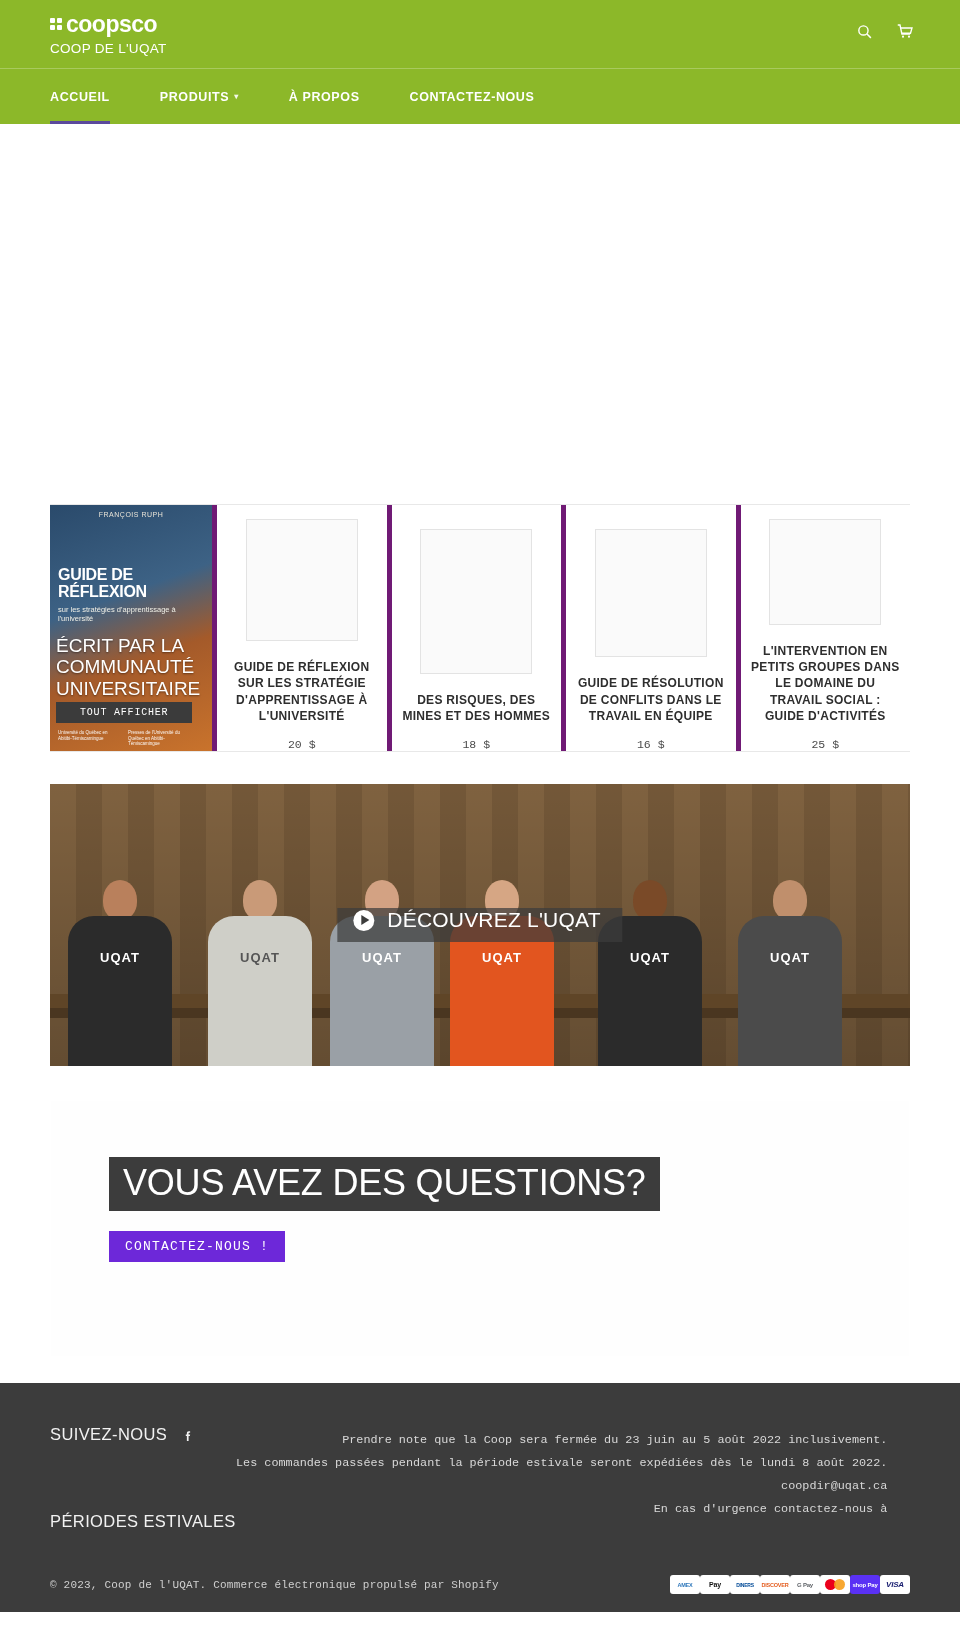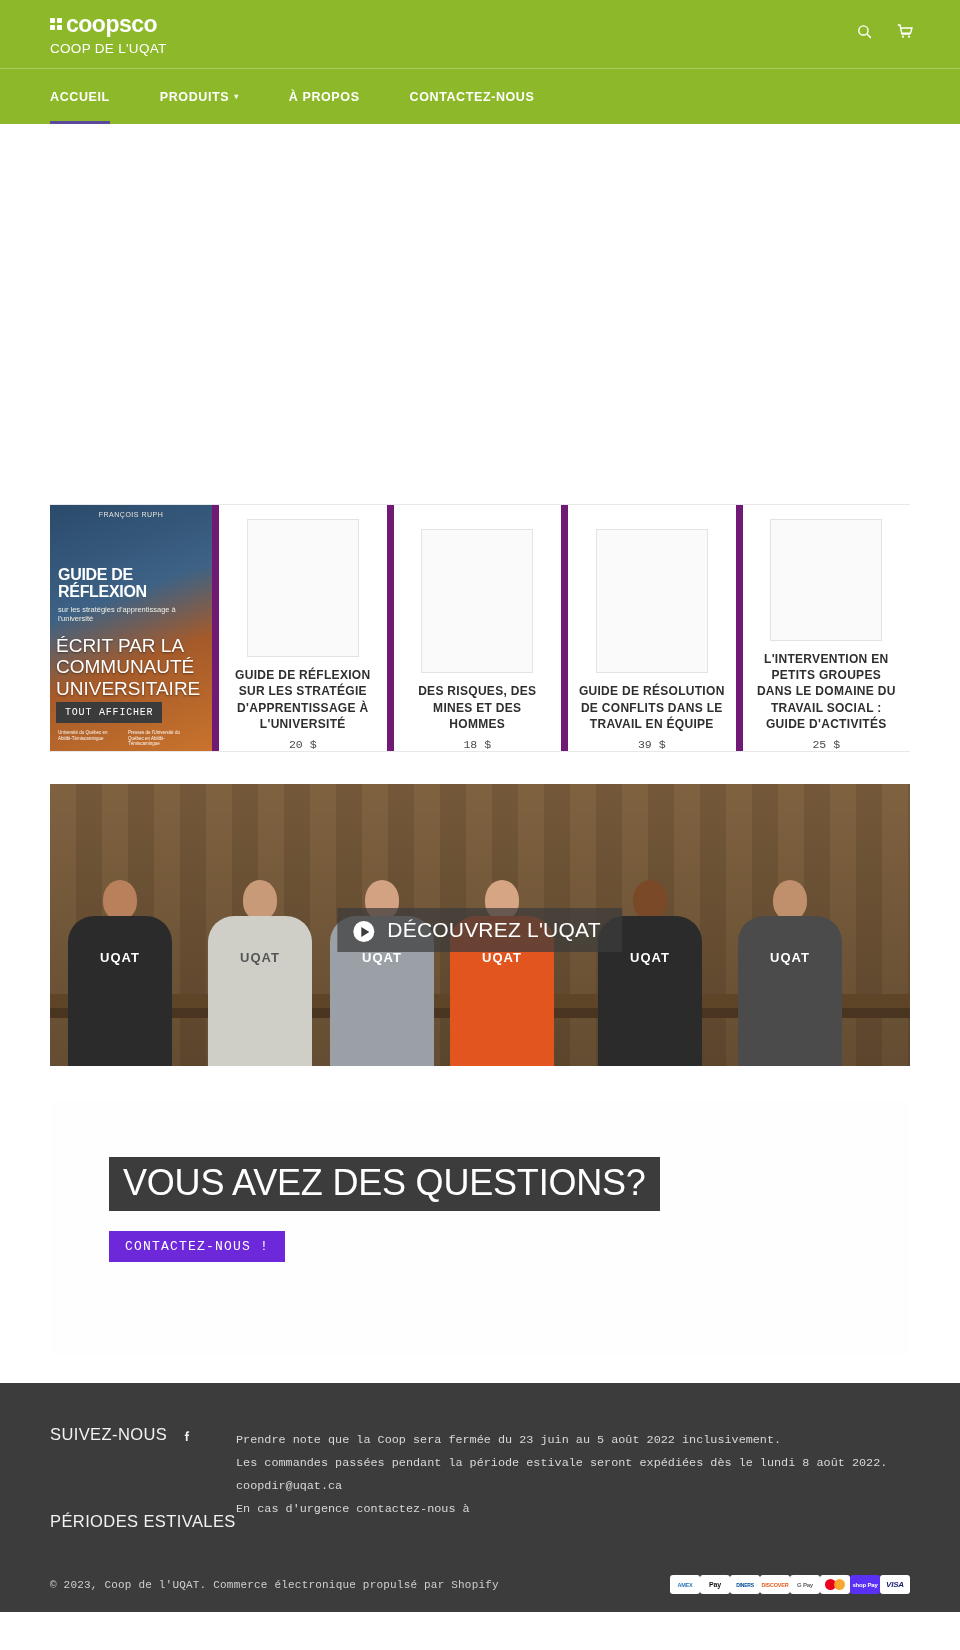--- a/index.html
+++ b/index.html
@@ -140,43 +140,44 @@
     width: 210px;
   }
   .promo-btn {
     position: absolute;
     left: 6px;
     bottom: 28px;
     background: #3b3b3b;
     color: #fff;
     font-size: 10px;
     letter-spacing: .8px;
-    padding: 5px 9px;
+    padding: 5px 24px;
     font-family: "Liberation Mono", monospace;
   }
   .promo-logos {
     position: absolute;
     bottom: 4px; left: 8px;
     display: flex;
     gap: 8px;
     color: #fff;
     font-size: 4.5px;
     line-height: 1.25;
     opacity: .95;
   }
   .promo-logos div { max-width: 62px; }
 
   .pcell {
     flex: 1 1 0;
-    border-left: 7px solid #701a75;
+    border-left: 5px solid #701a75;
     padding: 18px 10px 0;
     display: flex;
     flex-direction: column;
     align-items: center;
     text-align: center;
+    gap: 8px;
   }
   .pcell .ph {
     width: 112px;
     height: 148px;
     border: 1px solid #e3e3e3;
     background: #fafafa;
   }
   .pcell .ptitle {
     margin-top: 10px;
     font-size: 12px;
@@ -246,23 +247,23 @@
     letter-spacing: 1px;
   }
   .play-bar {
     position: absolute;
     left: 50%;
     top: 124px;
     transform: translateX(-50%);
     background: rgba(60,60,60,.72);
     color: #fff;
     display: flex;
-    align-items: flex-end;
+    align-items: center;
     gap: 13px;
-    padding: 10px 22px 10px 16px;
+    padding: 0 22px 10px 16px;
   }
   .play-bar .circle {
     width: 21px; height: 21px;
     border-radius: 50%;
     background: #fff;
     position: relative;
   }
   .play-bar .circle::after {
     content: "";
     position: absolute;
@@ -303,21 +304,21 @@
   }
   .q-spacer { height: 28px; }
 
   
   .footer {
     background: #3c3c3c;
     color: #e9e9e9;
     padding: 42px 50px 0;
     margin-top: 26px;
   }
-  .f-row { display: flex; align-items: flex-start; }
+  .f-row { display: flex; align-items: flex-start; text-align: right; }
   .f-left { width: 186px; flex: 0 0 186px; }
   .f-head {
     font-size: 16.5px;
     letter-spacing: .4px;
     color: #f2f2f2;
     display: flex;
     align-items: center;
     gap: 14px;
   }
   .fb {
@@ -450,21 +451,21 @@
 
   <div class="pcell var1">
     <div class="ph"></div>
     <div class="ptitle">DES RISQUES, DES MINES ET DES HOMMES</div>
     <div class="pprice">18 $</div>
   </div>
 
   <div class="pcell var1">
     <div class="ph"></div>
     <div class="ptitle">GUIDE DE RÉSOLUTION DE CONFLITS DANS LE TRAVAIL EN ÉQUIPE</div>
-    <div class="pprice">39 $</div>
+    <div class="pprice">16 $</div>
   </div>
 
   <div class="pcell var2">
     <div class="ph"></div>
     <div class="ptitle">L'INTERVENTION EN PETITS GROUPES DANS LE DOMAINE DU TRAVAIL SOCIAL : GUIDE D'ACTIVITÉS</div>
     <div class="pprice">25 $</div>
   </div>
 </div>
 
 <div class="video-wrap">

